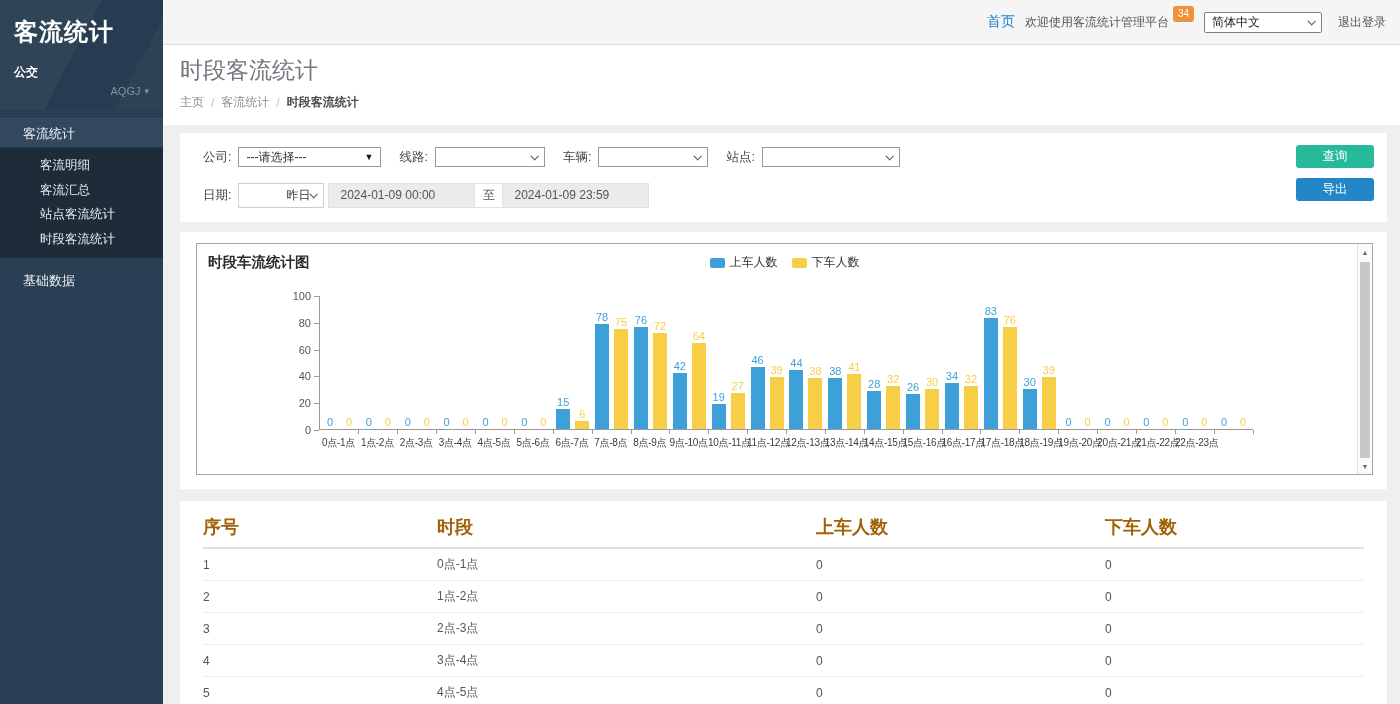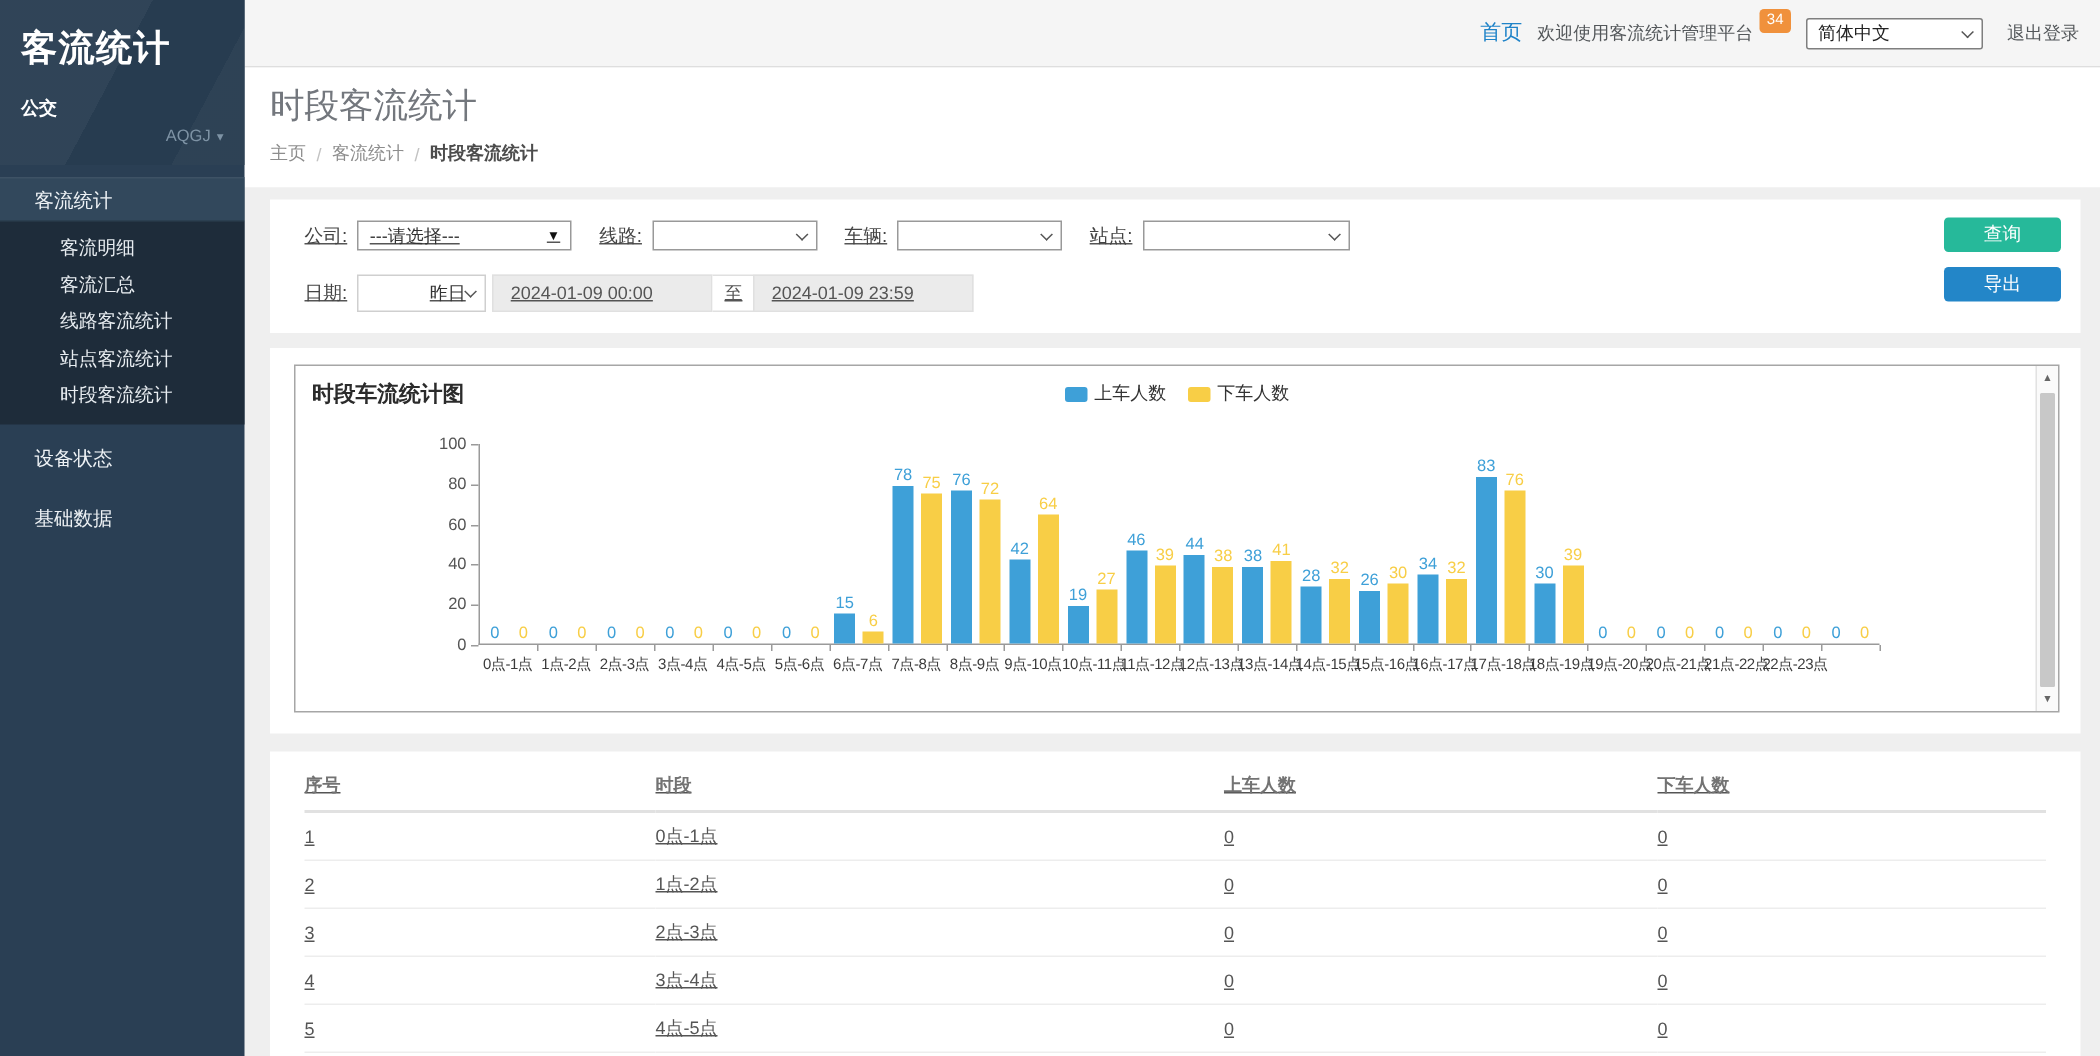--- a/index.html
+++ b/index.html
@@ -37,21 +37,21 @@
 
   
   .pagehead { position:absolute; left:163px; top:45px; right:0; height:80px; background:#ffffff; padding:10px 0 0 17px; }
   .page-title { font-size:23px; color:#73777d; font-weight:400; }
   .breadcrumb { margin-top:8px; font-size:12px; color:#9a9a9a; display:flex; align-items:center; gap:7px; }
   .bc-item { color:#8d8d8d; cursor:pointer; }
   .bc-item.current { color:#4c4c4c; font-weight:bold; cursor:default; }
   .bc-sep { color:#c2c2c2; }
 
   
-  .content { position:absolute; left:163px; top:125px; right:0; bottom:0; background:#efefef; padding:8px 13px 0 17px; overflow:hidden;text-decoration:underline; }
+  .content { position:absolute; left:163px; top:125px; right:0; bottom:0; background:#efefef; padding:8px 13px 0 17px; overflow:hidden; }
   .card { background:#ffffff; }
 
   
   .filter-card { position:relative; padding:10px 110px 13px 23px; }
   .filter-row { display:flex; align-items:center; height:28px; }
   .filter-row + .filter-row { margin-top:10px; }
   .f-label { font-size:12.5px; color:#444; margin-right:7px; white-space:nowrap; }
   .fake-select { height:20px; border:1px solid #999; background:#fff; display:flex; align-items:center; justify-content:space-between;
     font-size:12px; color:#333; padding:0 7px; margin-right:18px; cursor:pointer; }
   .fake-select .blackcaret { font-size:9px; color:#111; }
@@ -86,46 +86,44 @@
   .xlabel { width:38.916px; text-align:center; font-size:10px; color:#3b3b3b; white-space:nowrap; letter-spacing:-0.3px; }
   .vscrollbar { position:absolute; right:0; top:0; bottom:0; width:15px; background:#fafafa; border-left:1px solid #e2e2e2; }
   .scroll-arrow { position:absolute; left:0; width:14px; height:14px; display:flex; align-items:center; justify-content:center; font-size:7px; color:#666; cursor:pointer; }
   .scroll-arrow.up { top:1px; }
   .scroll-arrow.down { bottom:1px; }
   .scroll-thumb { position:absolute; left:2px; top:18px; width:10px; height:196px; background:#c8c8c8; border-radius:1px; cursor:pointer; }
 
   
   .table-card { margin-top:12px; padding:6px 23px 20px 23px; min-height:260px; }
   table { width:100%; border-collapse:collapse; table-layout:fixed; }
-  th { text-align:left; font-size:12px; color:#737373; font-weight:bold; padding:8px 0; border-bottom:2px solid #e1e1e1; }
+  th { text-align:left; font-size:18px; color:#a16207; font-weight:bold; padding:8px 0; border-bottom:2px solid #e1e1e1; }
   td { font-size:12px; color:#555; padding:7px 0; border-bottom:1px solid #ededed; }
   .col-idx { width:234px; } .col-period { width:379px; } .col-on { width:289px; } .col-off { width:auto; }
 </style>
 </head>
 <body>
 
 <div class="sidebar">
   <div class="logo-area">
     <div class="logo-title">客流统计</div>
     <div class="org-name">公交</div>
     <div class="user-name">
       <span>AQGJ</span>
       <span class="user-caret">▾</span>
     </div>
   </div>
   <div class="menu">
     <div class="menu-parent active">客流统计</div>
     <div class="submenu">
         <div class="sub-item">客流明细</div>
         <div class="sub-item">客流汇总</div>
-        <div class="sub-item">线路客流统计</div>
         <div class="sub-item">站点客流统计</div>
         <div class="sub-item">时段客流统计</div>
       </div>
-    <div class="menu-section">设备状态</div>
     <div class="menu-section">基础数据</div>
   </div>
 </div>
 
 <div class="topbar">
   <span class="home-link">首页</span>
   <span class="welcome-text">欢迎使用客流统计管理平台</span>
   <span class="notif-badge">34</span>
   <div class="lang-select">
     <span>简体中文</span>

